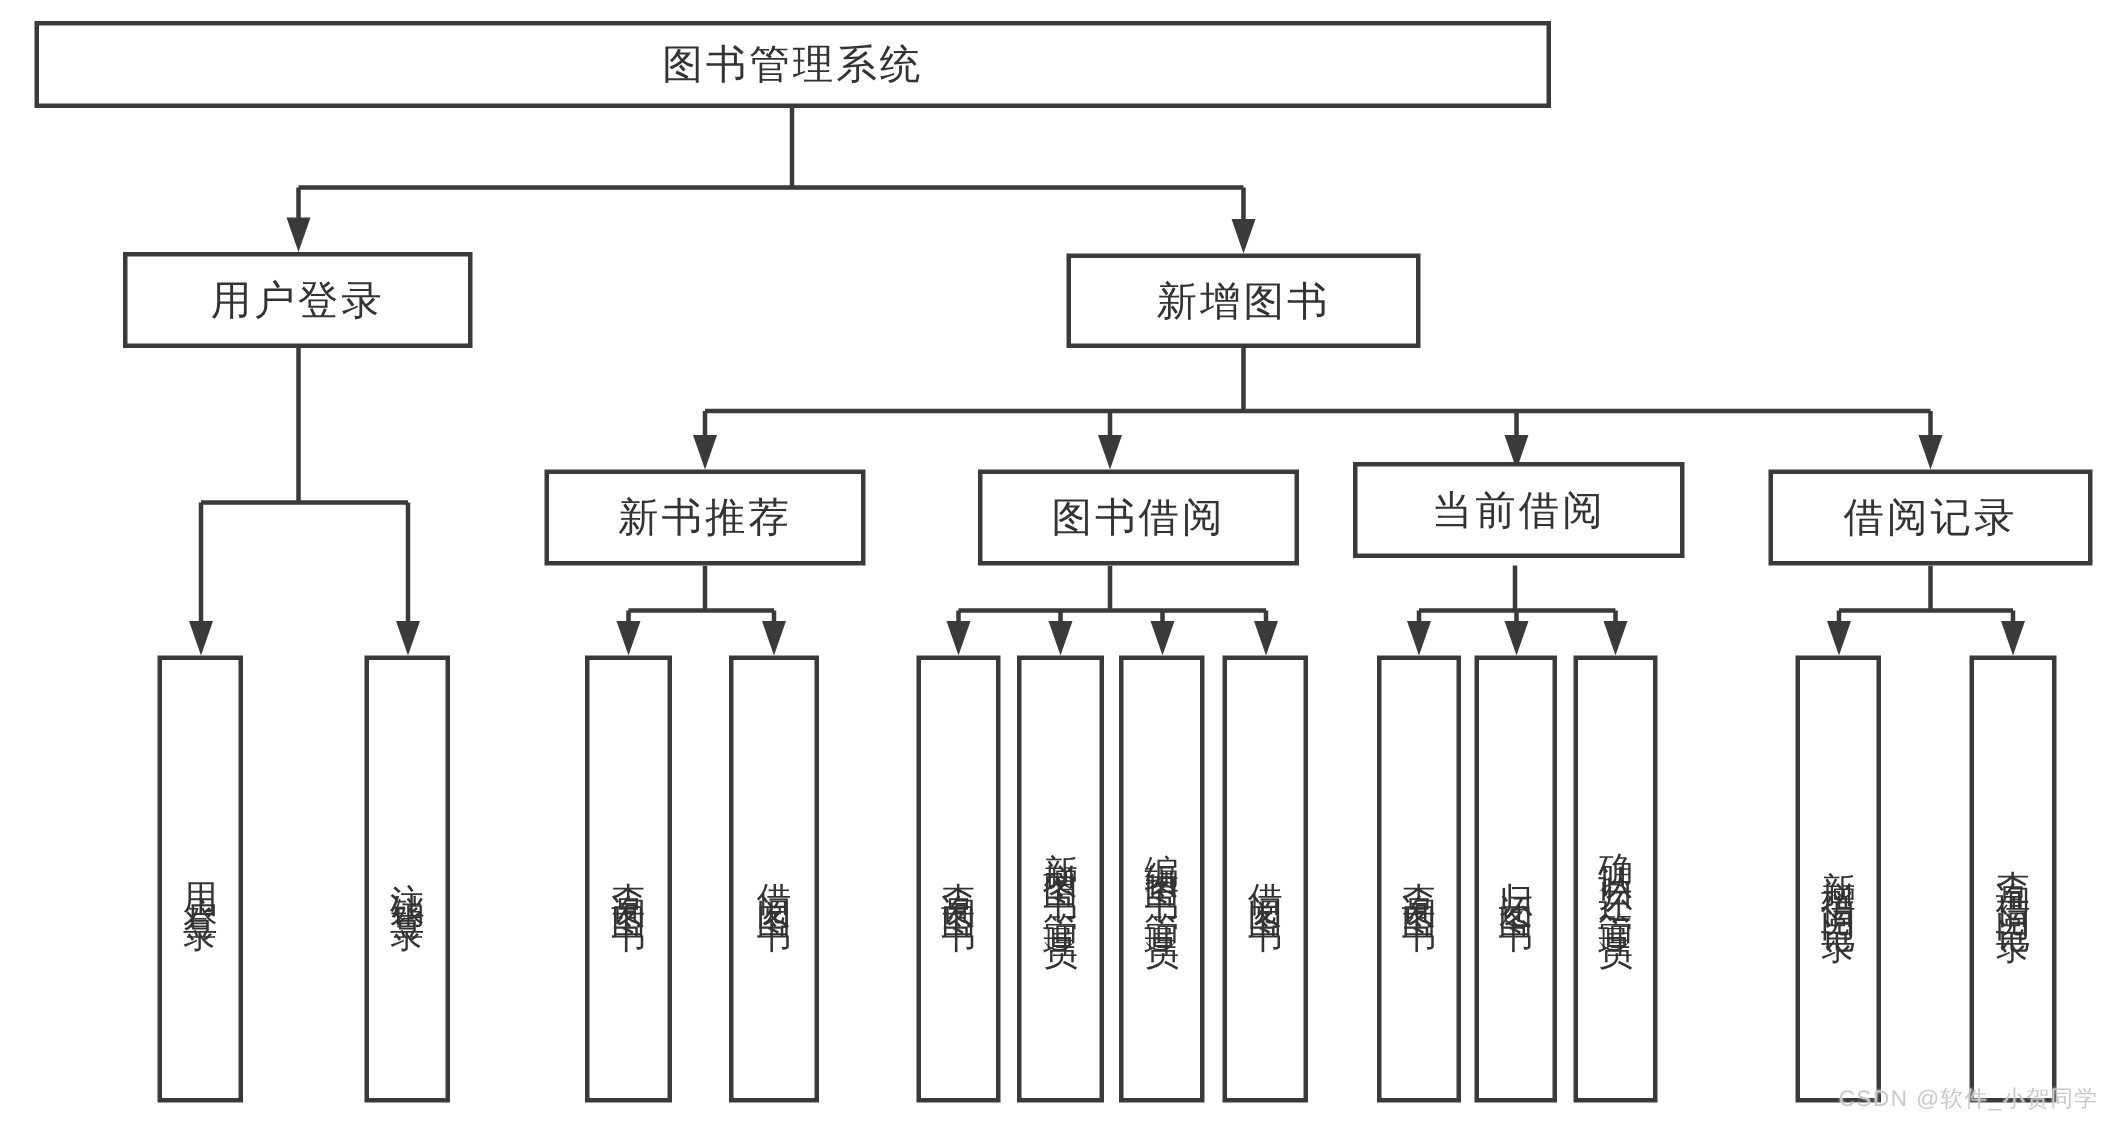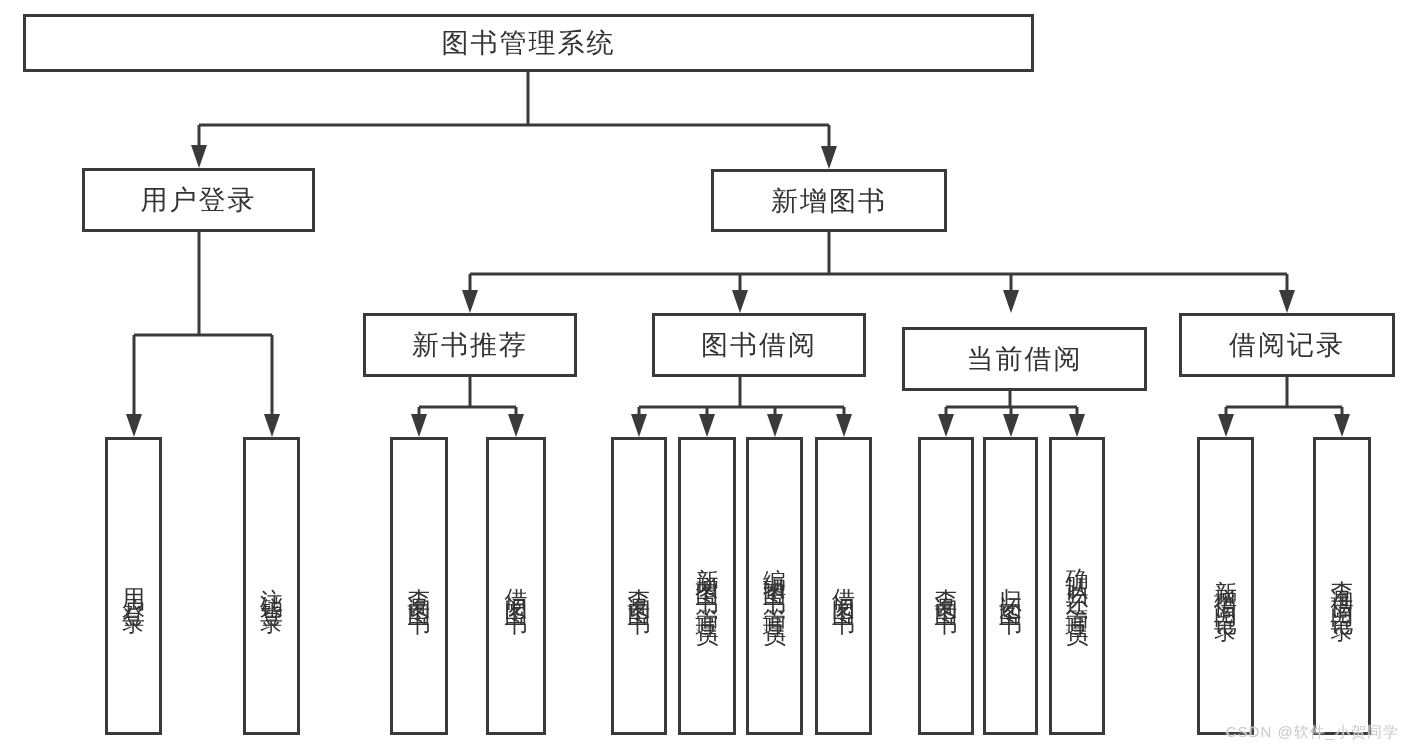--- a/index.html
+++ b/index.html
@@ -98,21 +98,21 @@
   <div class="node hnode" style="left:711px;top:169px;width:236px;height:63px;">
     <span>新增图书</span>
   </div>
 
   <div class="node hnode" style="left:363px;top:313px;width:214px;height:64px;">
     <span>新书推荐</span>
   </div>
   <div class="node hnode" style="left:652px;top:313px;width:214px;height:64px;">
     <span>图书借阅</span>
   </div>
-  <div class="node hnode" style="left:902px;top:327px;width:245px;height:64px;">
+  <div class="node hnode" style="left:902px;top:308px;width:221px;height:64px;">
     <span>当前借阅</span>
   </div>
   <div class="node hnode" style="left:1179px;top:313px;width:216px;height:64px;">
     <span>借阅记录</span>
   </div>
 
   <div class="node vnode" style="left:105px;top:437px;width:57px;height:298px;">
     <span class="vtext">用户登录</span>
   </div>
   <div class="node vnode" style="left:243px;top:437px;width:57px;height:298px;">

